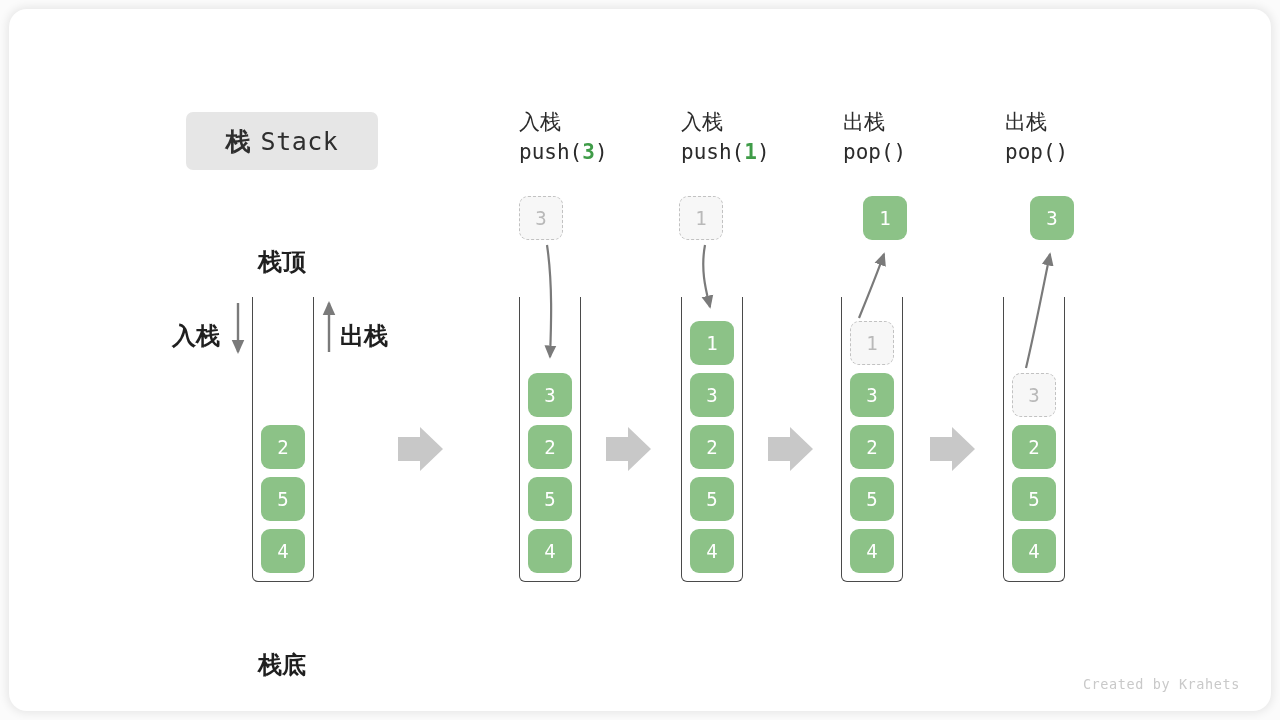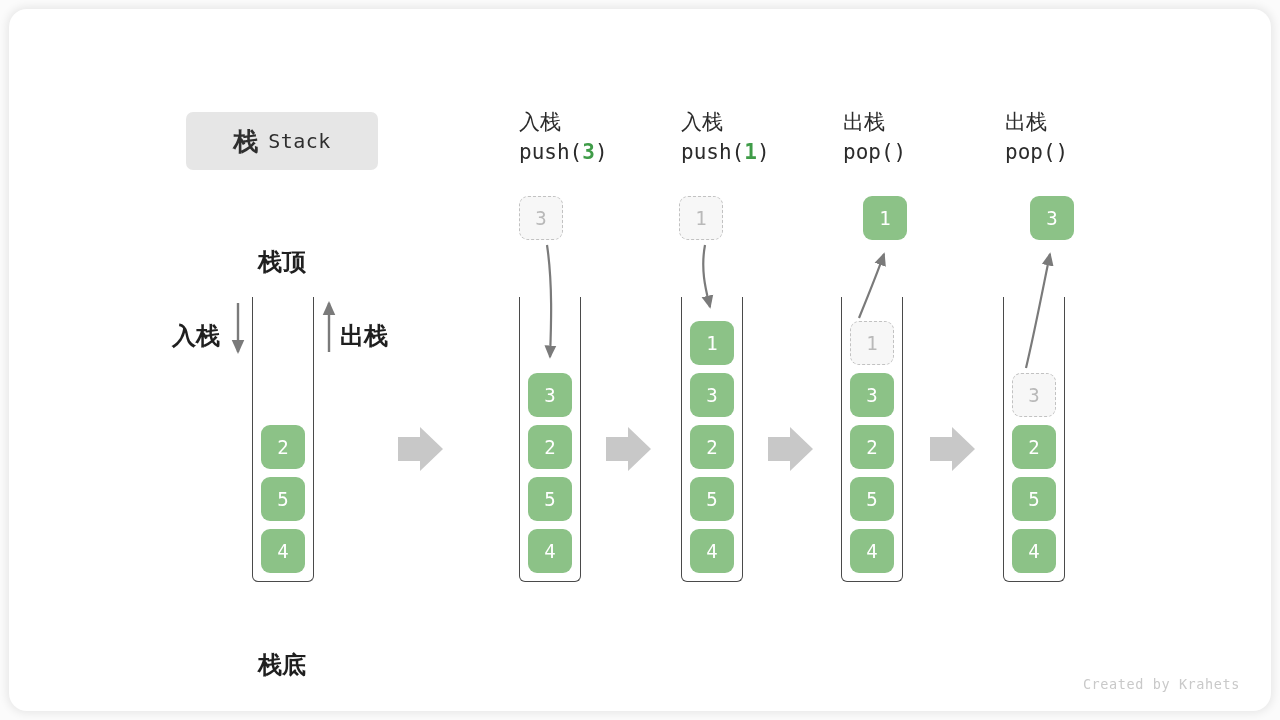--- a/index.html
+++ b/index.html
@@ -45,21 +45,21 @@
     justify-content: center;
     gap: 10px;
   }
   .title-cn {
     font-size: 25px;
     font-weight: bold;
     color: #2e2e2e;
     font-family: "DejaVu Sans", sans-serif;
   }
   .title-en {
-    font-size: 20px;
+    font-size: 25px;
     color: #2e2e2e;
     font-family: "DejaVu Sans Mono", monospace;
     letter-spacing: 0.5px;
   }
 
   
   .cn-bold {
     position: absolute;
     font-family: "DejaVu Sans", sans-serif;
     font-weight: bold;

